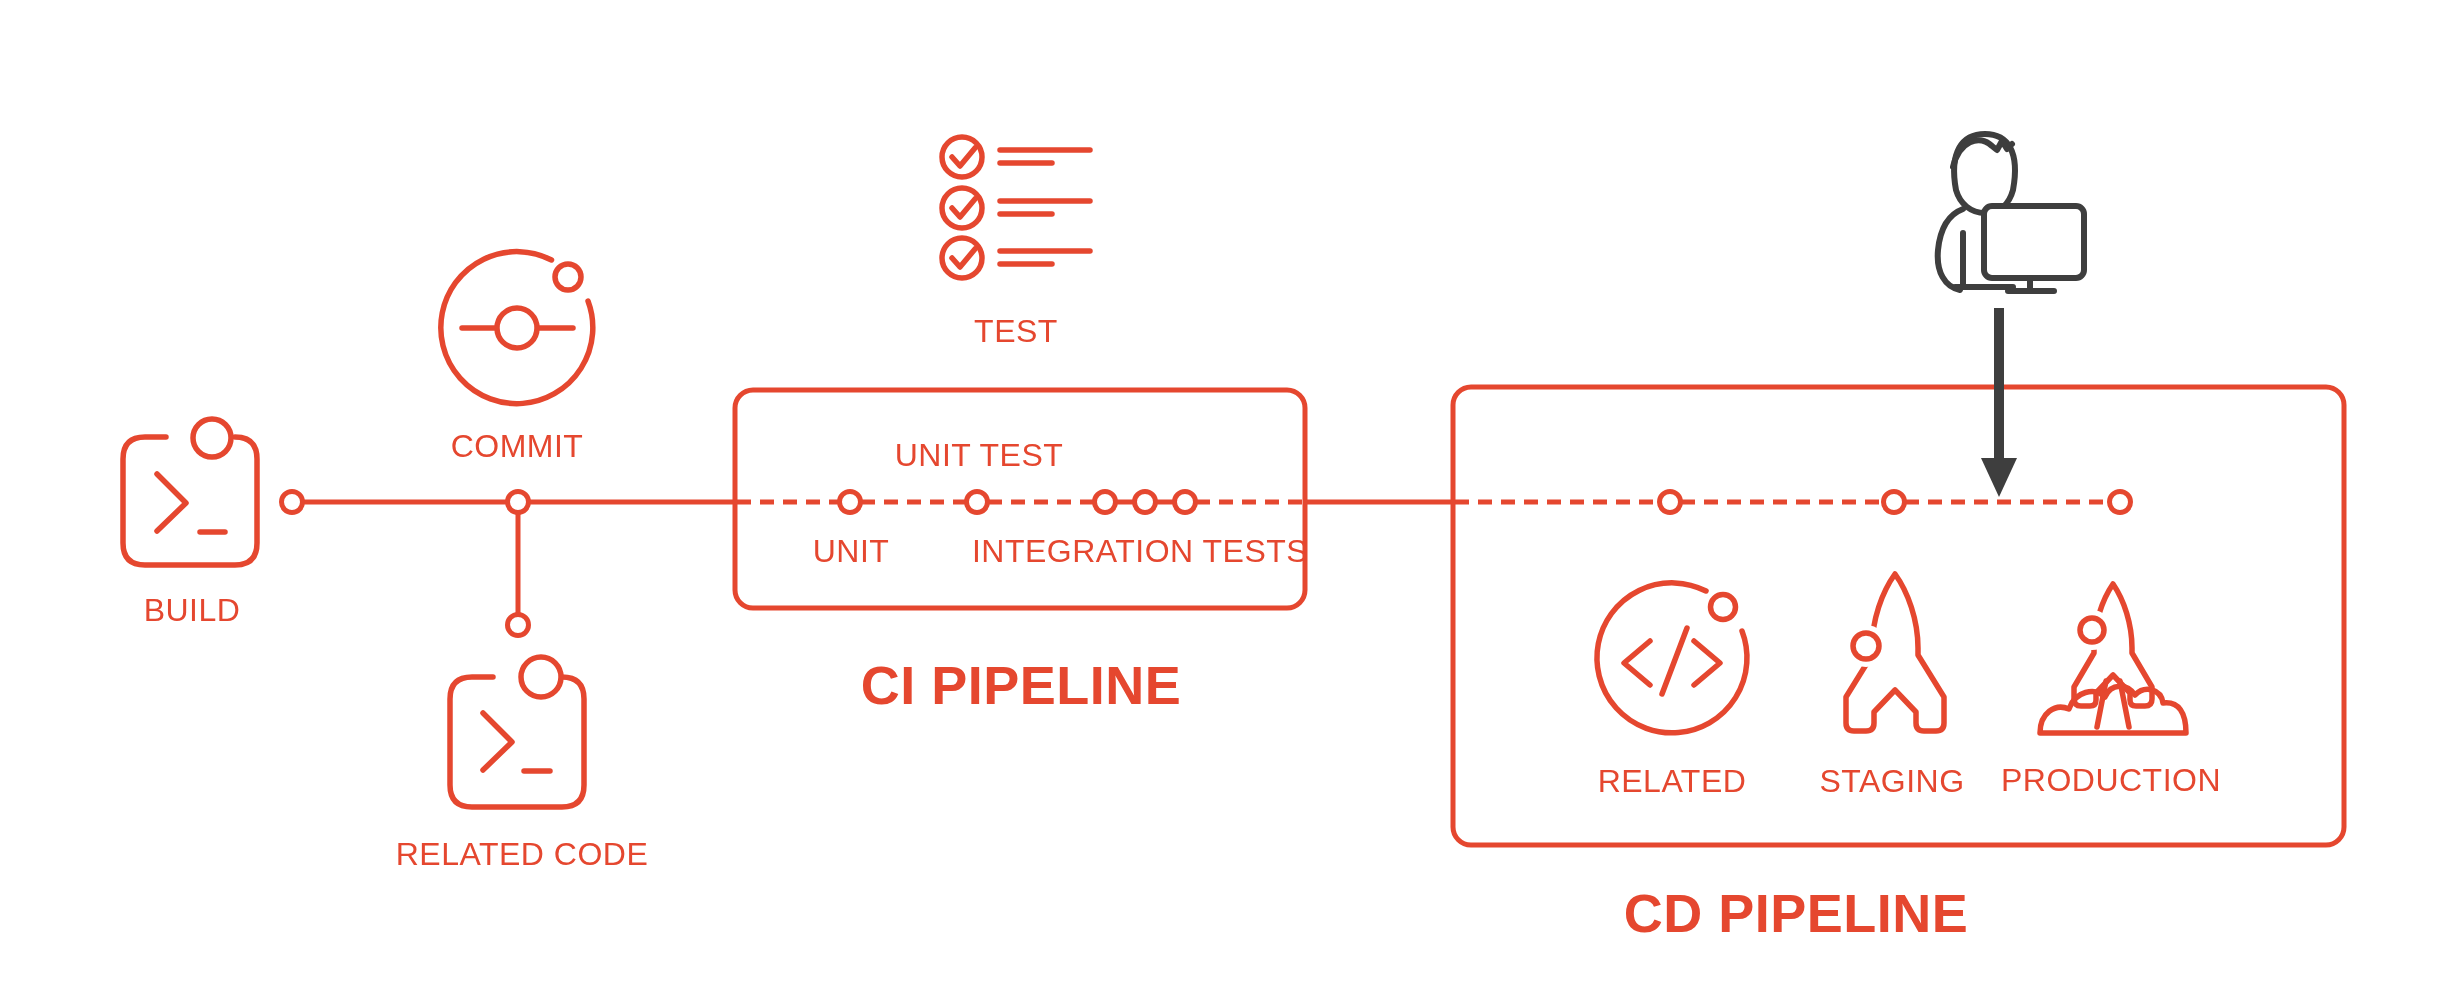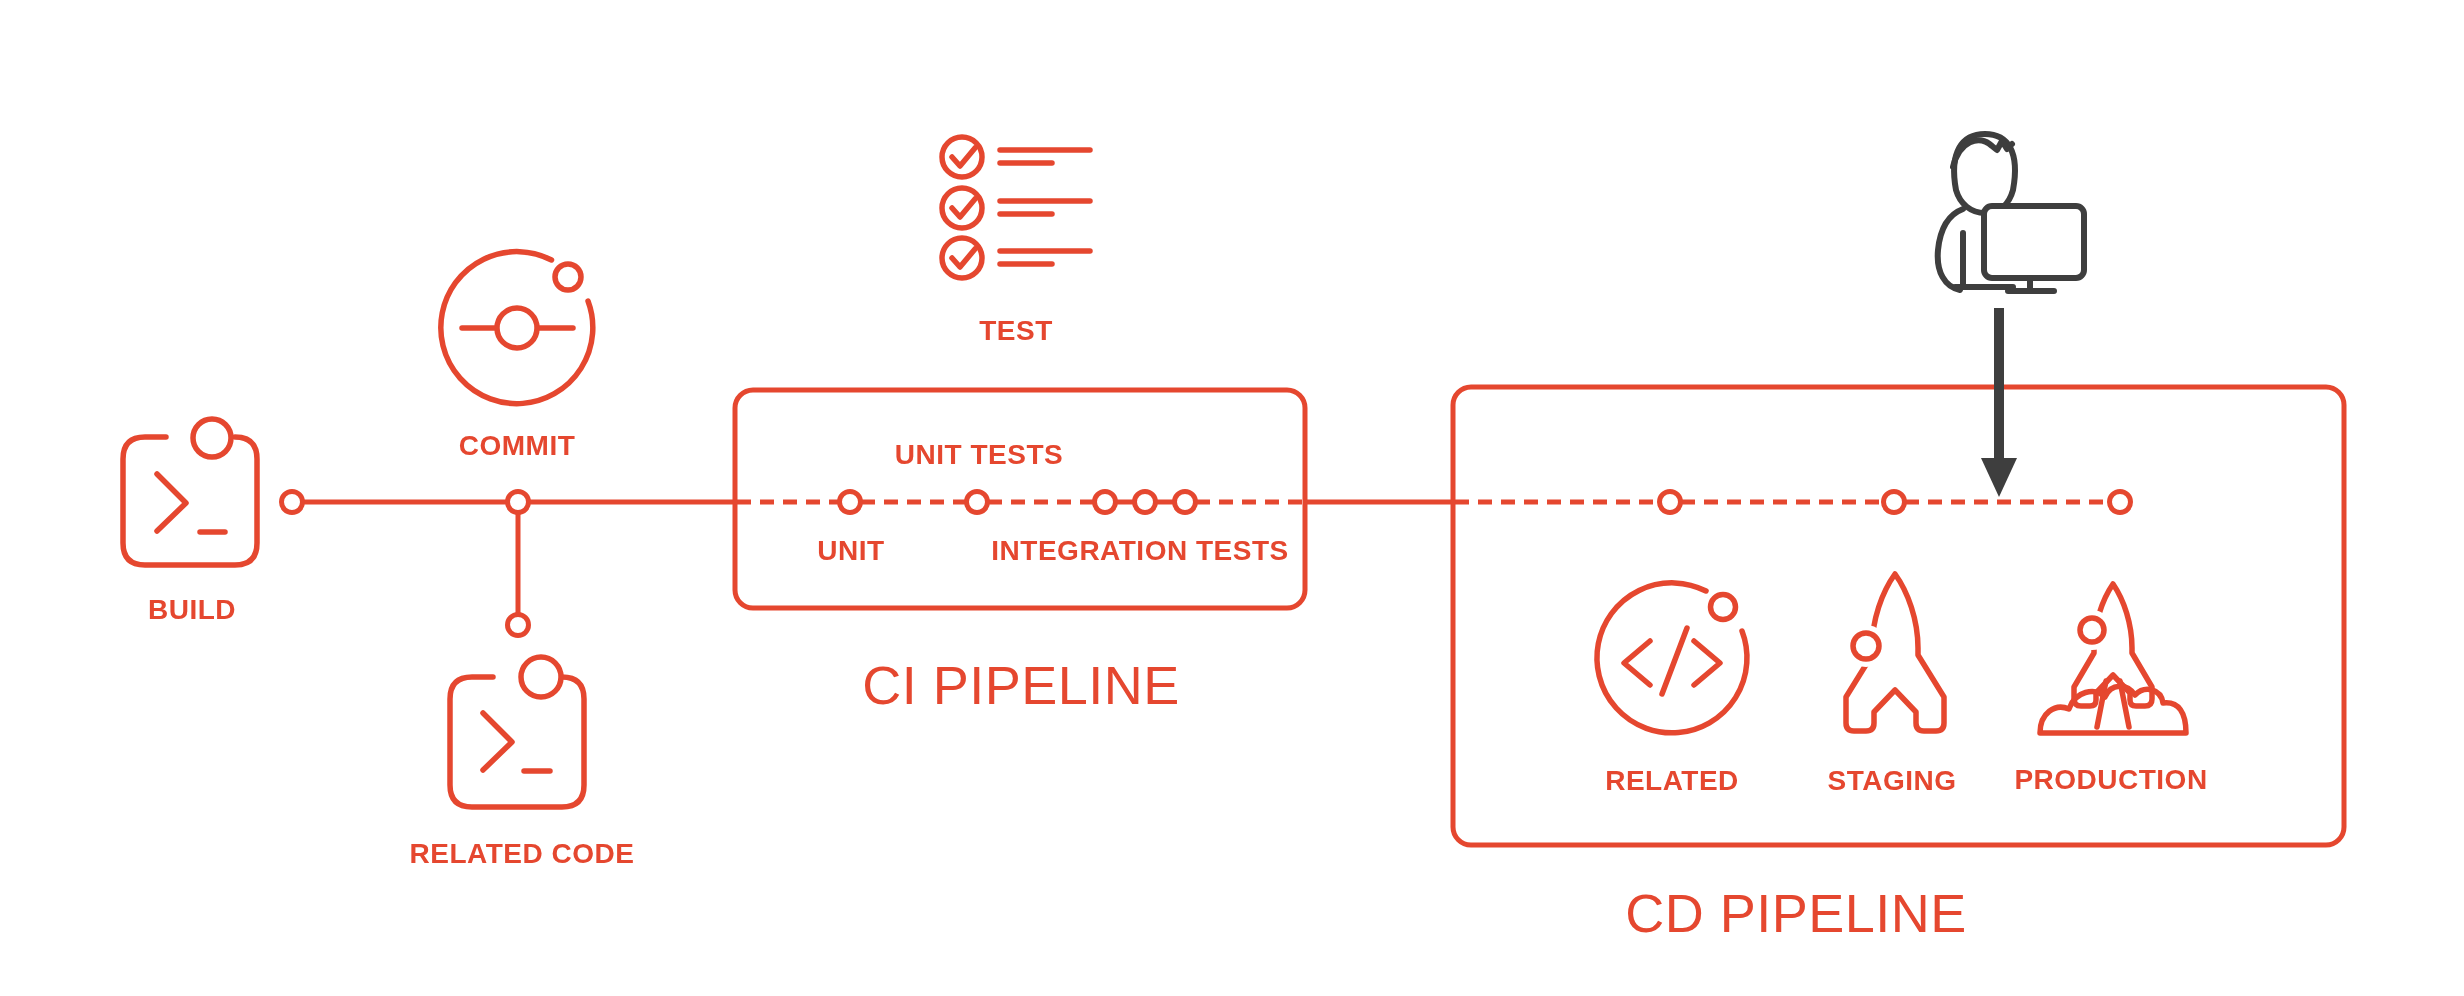--- a/index.html
+++ b/index.html
@@ -8,29 +8,29 @@
     width:2464px;height:996px;
     background:var(--bg,#fff);
     overflow:hidden;
     font-family:"Liberation Sans", sans-serif;
   }
   .canvas svg{position:absolute;left:0;top:0;}
   .lbl{
     position:absolute;
     transform:translate(-50%,-50%);
     color:var(--accent,#E5472F);
-    font-size:28px;
+    font-size:32px;
     letter-spacing:0.5px;
     white-space:nowrap;
-    font-weight:700;
+    font-weight:400;
   }
   .lbl.big{
     font-size:54px;
     letter-spacing:0.5px;
-    font-weight:400;
+    font-weight:700;
   }
 </style>
 </head>
 <body>
 
 <div class="canvas">
 
   <svg width="2464" height="996" viewBox="0 0 2464 996">
 
     <g stroke="var(--accent)" stroke-width="5" fill="none">
@@ -150,21 +150,21 @@
       <path d="M1999,308 V460" stroke="var(--dark)" stroke-width="10" fill="none"></path>
       <polygon points="1999,497 1981,458 2017,458" fill="var(--dark)" stroke="none"></polygon>
     </g>
 
   </svg>
 
   <div class="lbl" style="left:192px;top:610px">BUILD</div>
   <div class="lbl" style="left:517px;top:446px">COMMIT</div>
   <div class="lbl" style="left:522px;top:854px">RELATED CODE</div>
   <div class="lbl" style="left:1016px;top:331px">TEST</div>
-  <div class="lbl" style="left:979px;top:455px">UNIT TESTS</div>
+  <div class="lbl" style="left:979px;top:455px">UNIT TEST</div>
   <div class="lbl" style="left:851px;top:551px">UNIT</div>
   <div class="lbl" style="left:1140px;top:551px">INTEGRATION TESTS</div>
   <div class="lbl" style="left:1672px;top:781px">RELATED</div>
   <div class="lbl" style="left:1892px;top:781px">STAGING</div>
   <div class="lbl" style="left:2111px;top:780px">PRODUCTION</div>
   <div class="lbl big" style="left:1021px;top:685px">CI PIPELINE</div>
   <div class="lbl big" style="left:1796px;top:913px">CD PIPELINE</div>
 
 </div>
 

